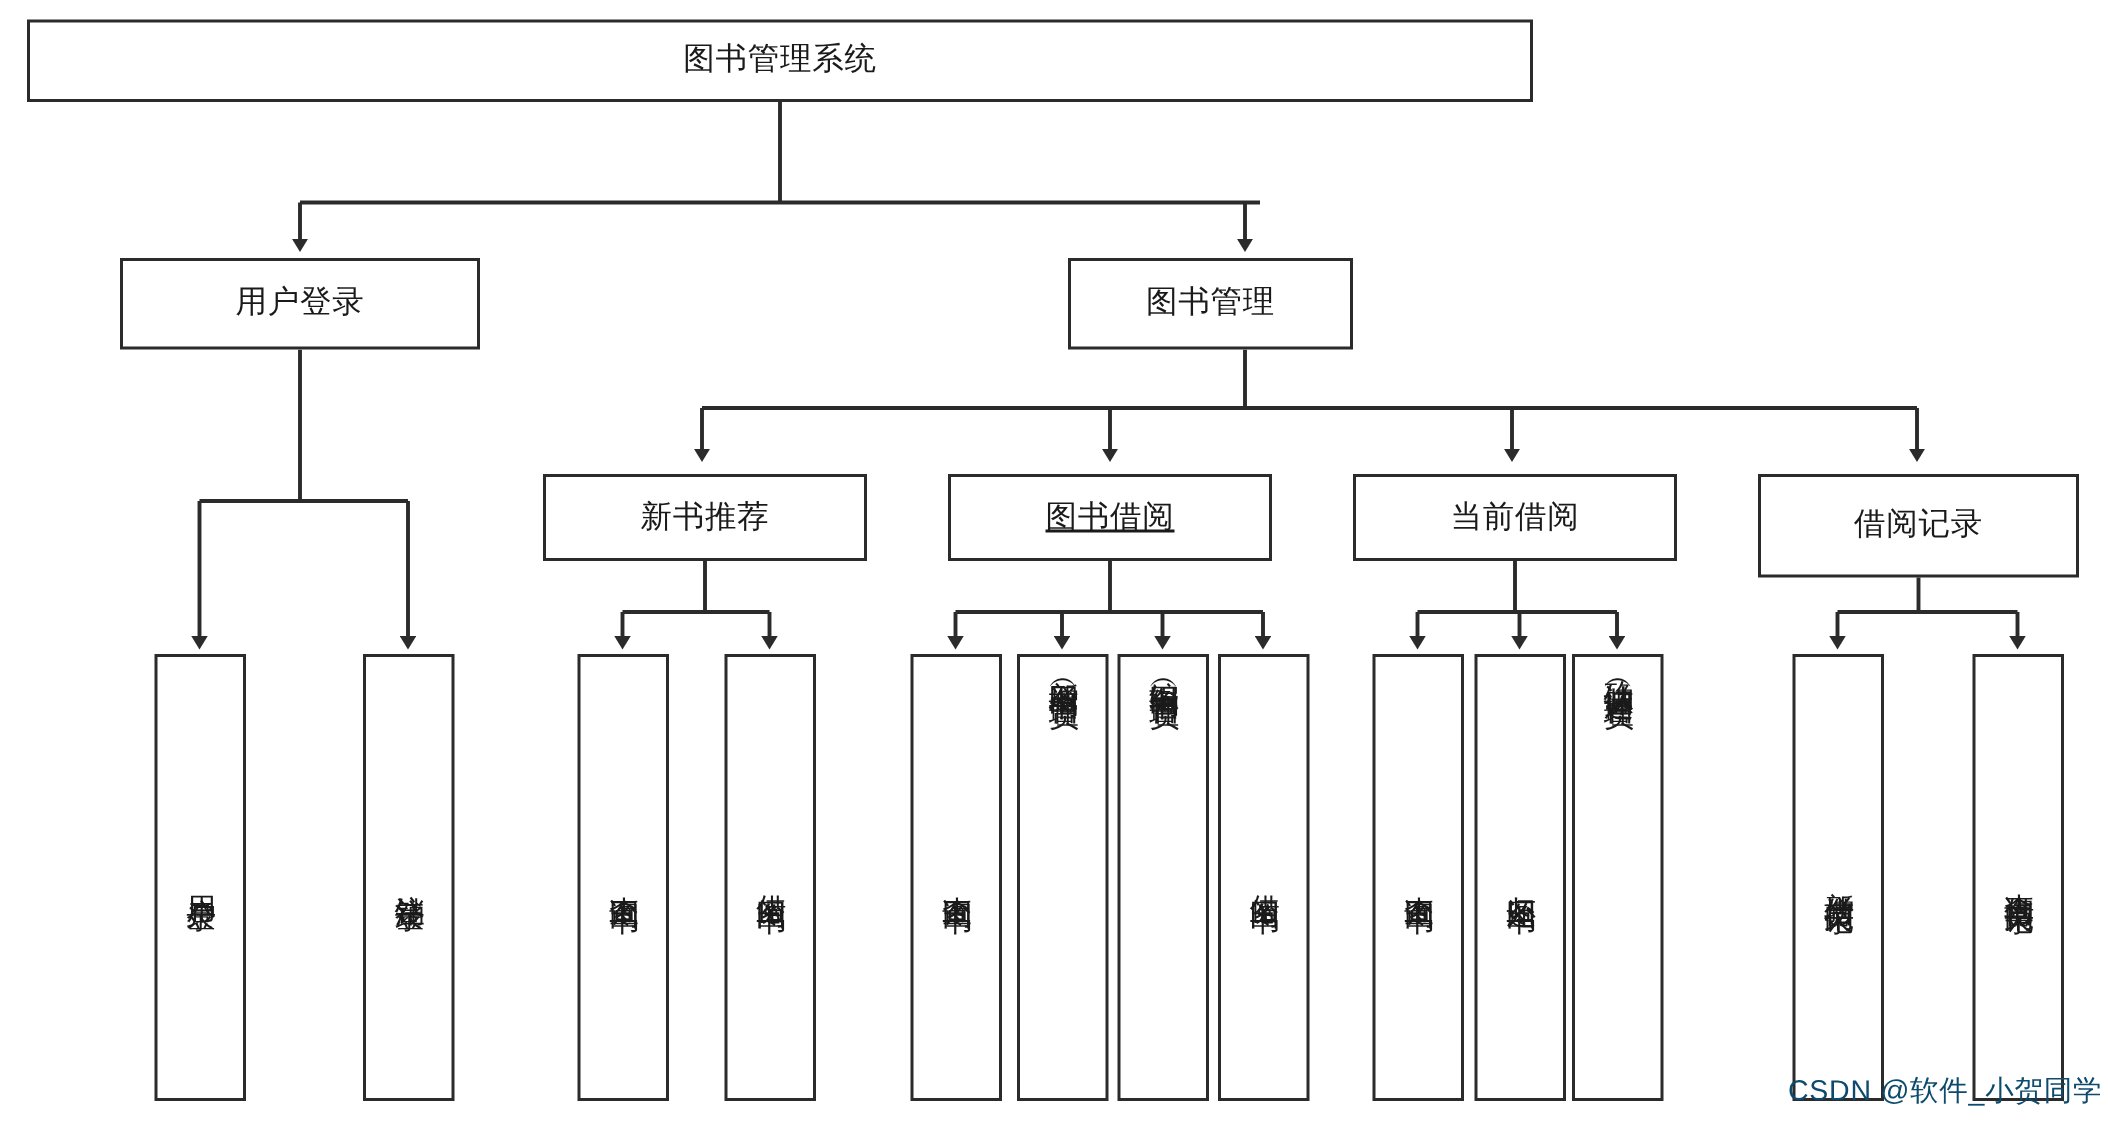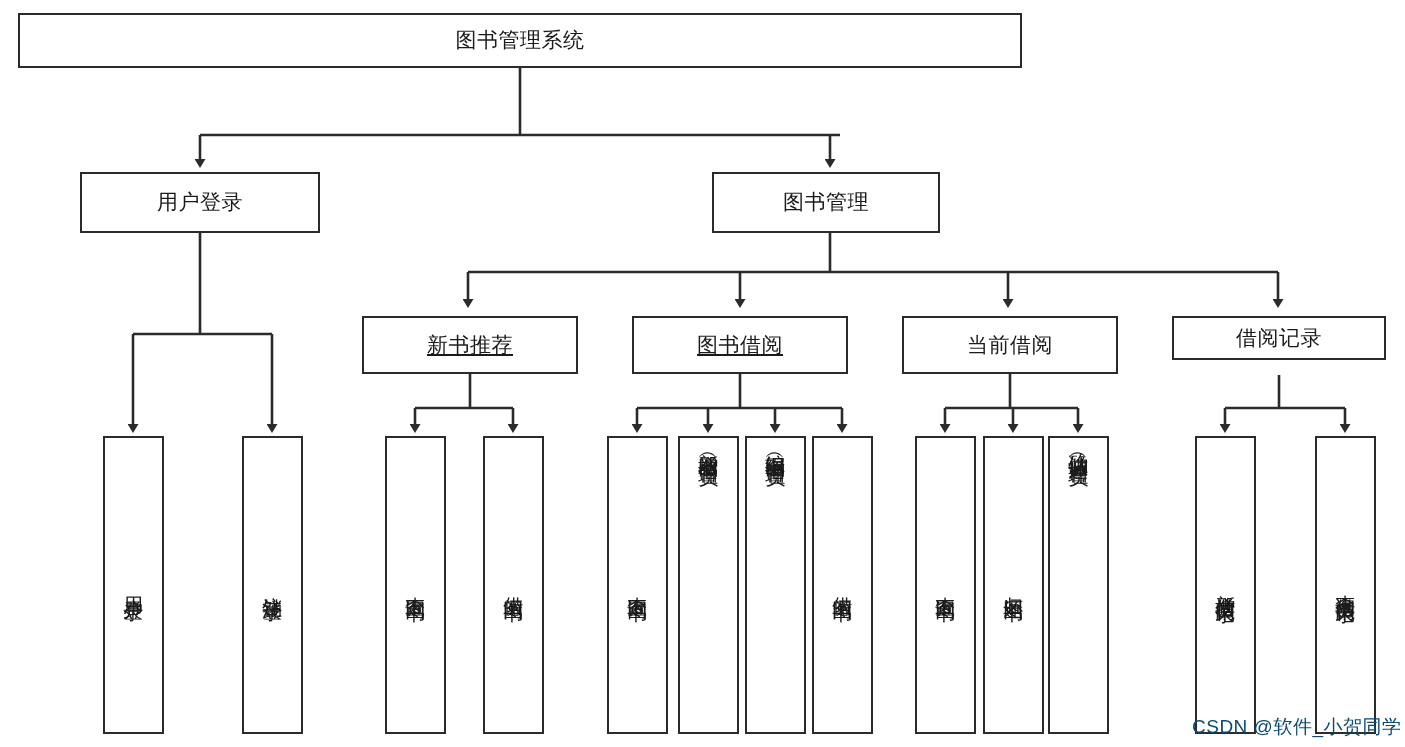--- a/index.html
+++ b/index.html
@@ -121,34 +121,34 @@
     </g>
   </svg>
 
   <div class="node" style="left:18px; top:13px; width:1004px; height:55px;">
     <span class="label">图书管理系统</span>
   </div>
 
   <div class="node" style="left:80px; top:172px; width:240px; height:61px;">
     <span class="label">用户登录</span>
   </div>
-  <div class="node" style="left:712px; top:172px; width:228px; height:61px;">
+  <div class="node" style="left:712px; top:172px; width:190px; height:61px;">
     <span class="label">图书管理</span>
   </div>
 
-  <div class="node" style="left:362px; top:316px; width:216px; height:58px;text-decoration:underline;">
+  <div class="node" style="left:362px; top:316px; width:216px; height:58px;">
     <span class="label">新书推荐</span>
   </div>
   <div class="node" style="left:632px; top:316px; width:216px; height:58px;text-decoration:underline;">
     <span class="label">图书借阅</span>
   </div>
   <div class="node" style="left:902px; top:316px; width:216px; height:58px;">
     <span class="label">当前借阅</span>
   </div>
-  <div class="node" style="left:1172px; top:316px; width:214px; height:44px;align-items:center;">
+  <div class="node" style="left:1172px; top:316px; width:214px; height:69px;align-items:center;">
     <span class="label">借阅记录</span>
   </div>
 
   <div class="node vertical center-text" style="left:103px; top:436px; width:61px; height:298px;">
     <span class="label">用户登录</span>
   </div>
   <div class="node vertical center-text" style="left:242px; top:436px; width:61px; height:298px;">
     <span class="label">注销登录</span>
   </div>
 

